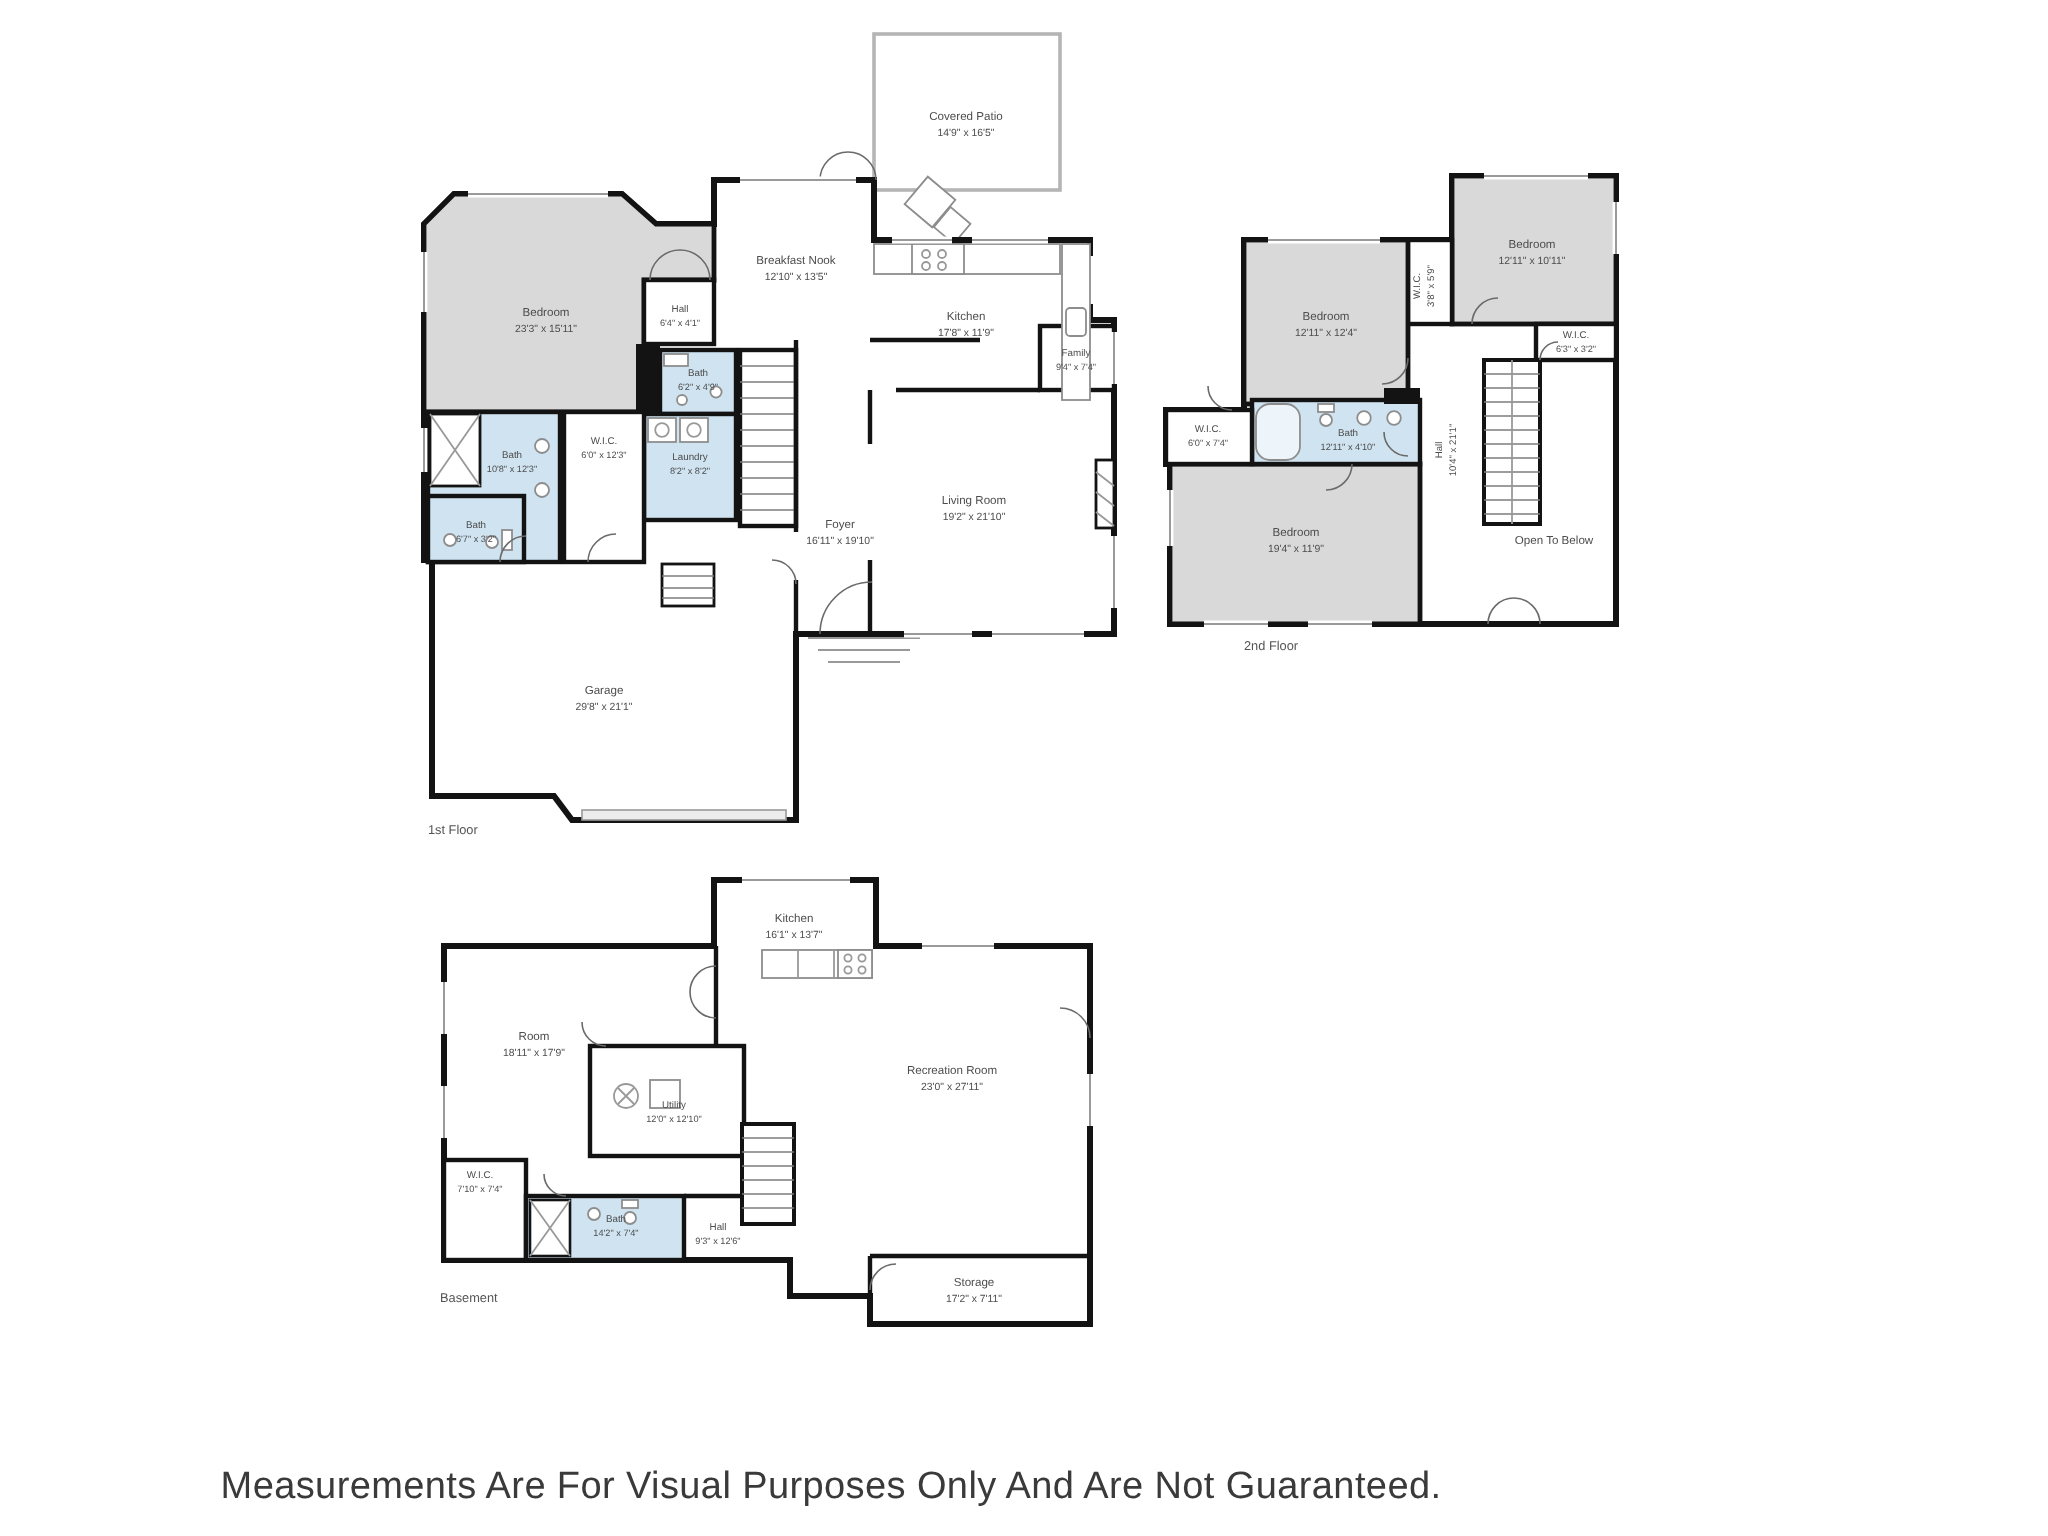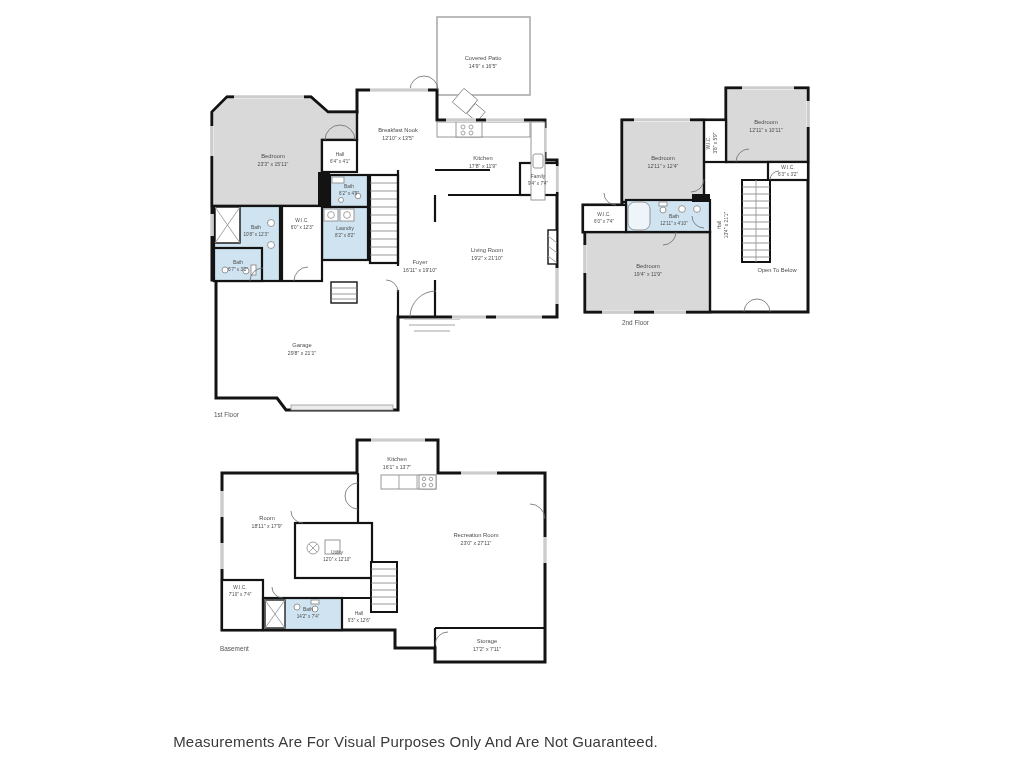--- a/index.html
+++ b/index.html
@@ -1,20 +1,20 @@
 <!DOCTYPE html>
 <html><head>
 <meta charset="utf-8">
 <style>
   html,body{margin:0;padding:0;background:#fff;}
   .page{position:relative;width:1024px;height:768px;background:#ffffff;overflow:hidden;
         font-family:"Liberation Sans",sans-serif;}
   .plan{position:absolute;}
   .disclaimer{position:absolute;left:0;top:733px;width:831px;text-align:center;
-        font-size:15px;color:#3a3a3a;letter-spacing:.2px;}
+        font-size:19px;color:#3a3a3a;letter-spacing:.2px;}
   
   .wall{fill:#ffffff;stroke:#131313;stroke-width:3;stroke-linejoin:miter;}
   .groom{fill:#d9d9d9;stroke:#131313;stroke-width:2.4;}
   .broom{fill:#cfe3f0;stroke:#131313;stroke-width:2.2;}
   .wroom{fill:#ffffff;stroke:#131313;stroke-width:2.2;}
   .iwall{stroke:#131313;stroke-width:2.2;fill:none;}
   .lwall{fill:none;stroke:#b5b5b5;stroke-width:1.8;}
   .fix{fill:#ffffff;stroke:#8d8d8d;stroke-width:0.9;}
   .thin{fill:none;stroke:#999999;stroke-width:0.9;}
   .tread{fill:none;stroke:#7d7d7d;stroke-width:0.8;}

